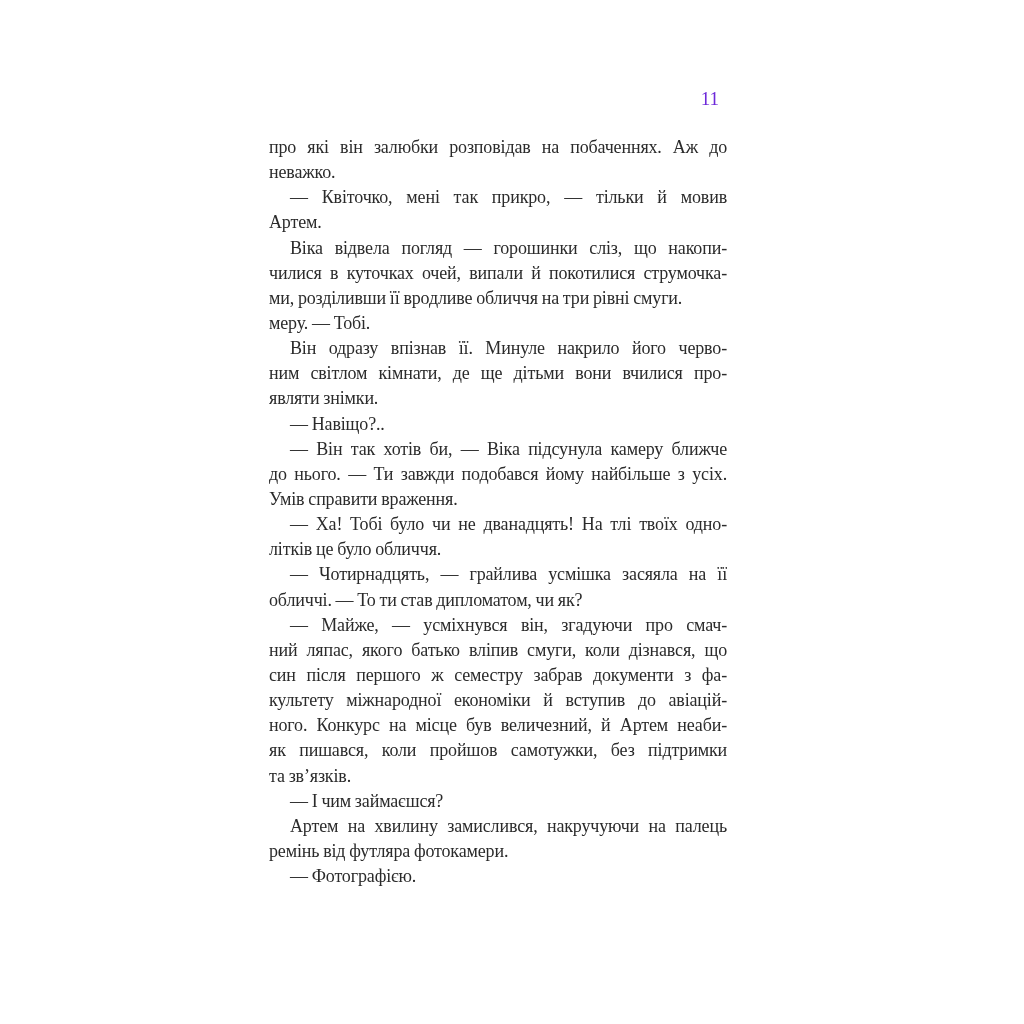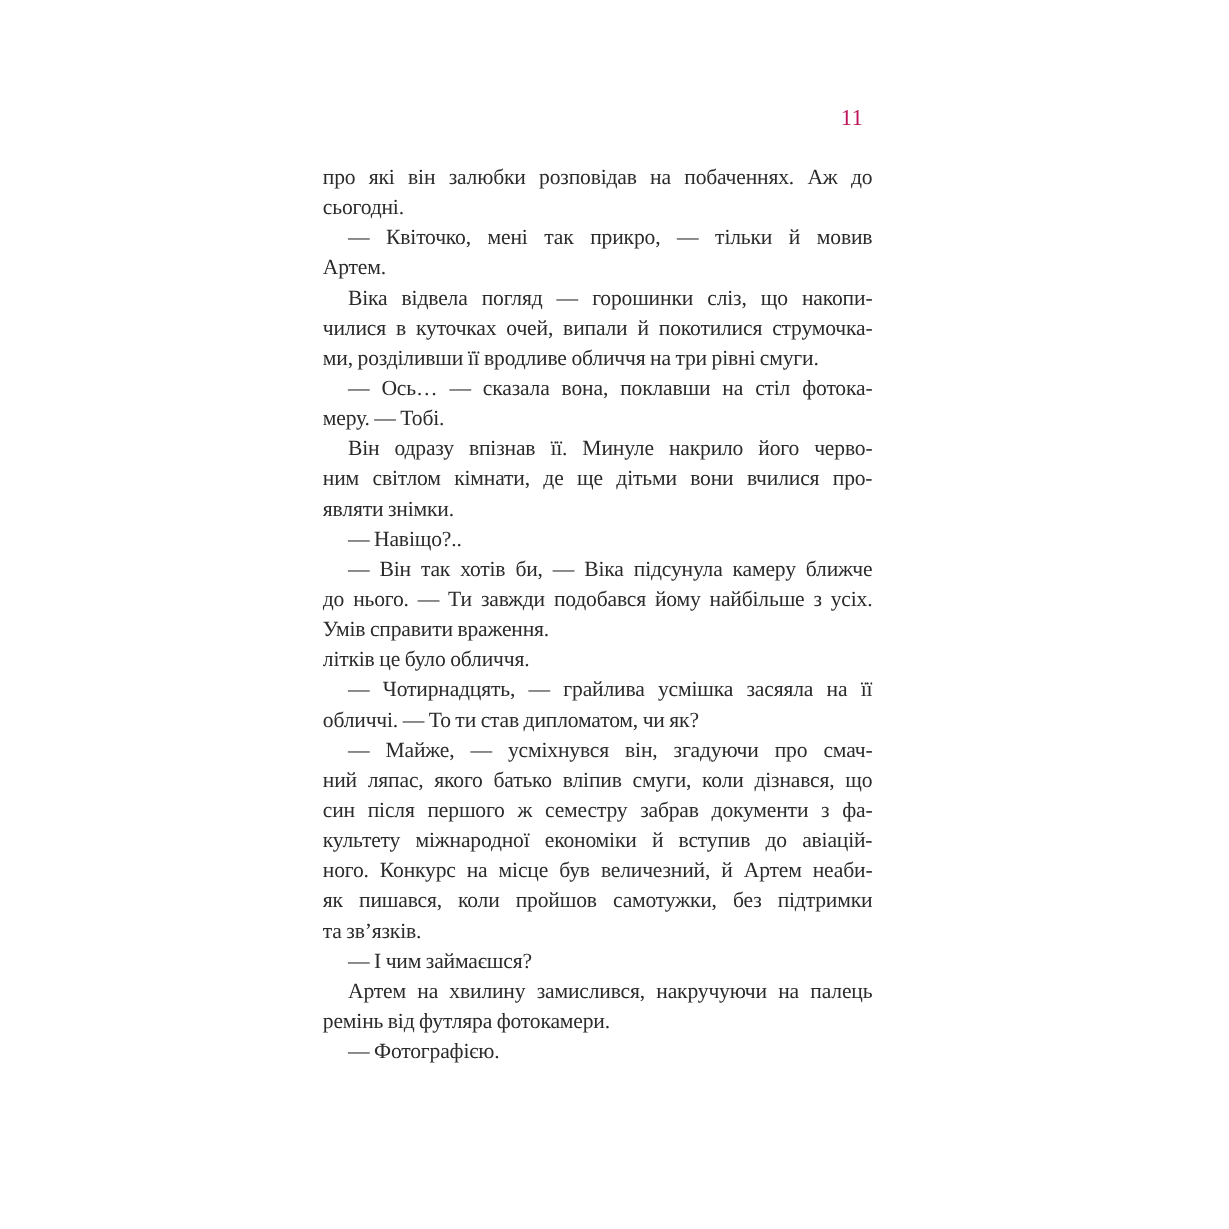--- a/index.html
+++ b/index.html
@@ -19,21 +19,21 @@
     overflow: hidden;
   }
   .page-number {
     position: absolute;
     top: 88px;
     left: 269px;
     width: 450px;
     text-align: right;
     font-size: 19px;
     line-height: 22px;
-    color: #be185d;
+    color: #6d28d9;
   }
   .text-block {
     position: absolute;
     top: 135px;
     left: 269px;
     width: 458px;
     font-size: 18px;
     line-height: 25.15px;
     letter-spacing: -0.15px;
     word-spacing: -0.5px;
@@ -53,35 +53,35 @@
     text-indent: 21px;
   }
 </style>
 </head>
 <body>
 
 <div class="book-page">
   <div class="page-number">11</div>
   <div class="text-block">
       <div class="line">про які він залюбки розповідав на побаченнях. Аж до</div>
-      <div class="line last">сьогодні.</div>
+      <div class="line last">неважко.</div>
       <div class="line indent">— Квіточко, мені так прикро, — тільки й мовив</div>
       <div class="line last">Артем.</div>
       <div class="line indent">Віка відвела погляд — горошинки сліз, що накопи-</div>
       <div class="line">чилися в куточках очей, випали й покотилися струмочка-</div>
       <div class="line last">ми, розділивши її вродливе обличчя на три рівні смуги.</div>
-      <div class="line indent">— Ось… — сказала вона, поклавши на стіл фотока-</div>
       <div class="line last">меру. — Тобі.</div>
       <div class="line indent">Він одразу впізнав її. Минуле накрило його черво-</div>
       <div class="line">ним світлом кімнати, де ще дітьми вони вчилися про-</div>
       <div class="line last">являти знімки.</div>
       <div class="line last indent">— Навіщо?..</div>
       <div class="line indent">— Він так хотів би, — Віка підсунула камеру ближче</div>
       <div class="line">до нього. — Ти завжди подобався йому найбільше з усіх.</div>
       <div class="line last">Умів справити враження.</div>
+      <div class="line indent">— Ха! Тобі було чи не дванадцять! На тлі твоїх одно-</div>
       <div class="line last">літків це було обличчя.</div>
       <div class="line indent">— Чотирнадцять, — грайлива усмішка засяяла на її</div>
       <div class="line last">обличчі. — То ти став дипломатом, чи як?</div>
       <div class="line indent">— Майже, — усміхнувся він, згадуючи про смач-</div>
       <div class="line">ний ляпас, якого батько вліпив смуги, коли дізнався, що</div>
       <div class="line">син після першого ж семестру забрав документи з фа-</div>
       <div class="line">культету міжнародної економіки й вступив до авіацій-</div>
       <div class="line">ного. Конкурс на місце був величезний, й Артем неаби-</div>
       <div class="line">як пишався, коли пройшов самотужки, без підтримки</div>
       <div class="line last">та зв’язків.</div>

